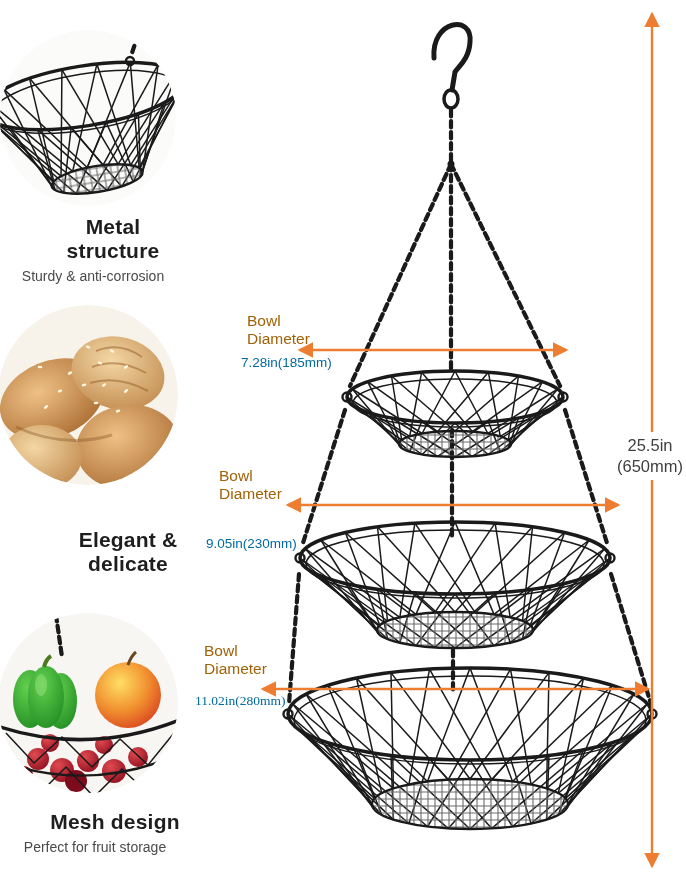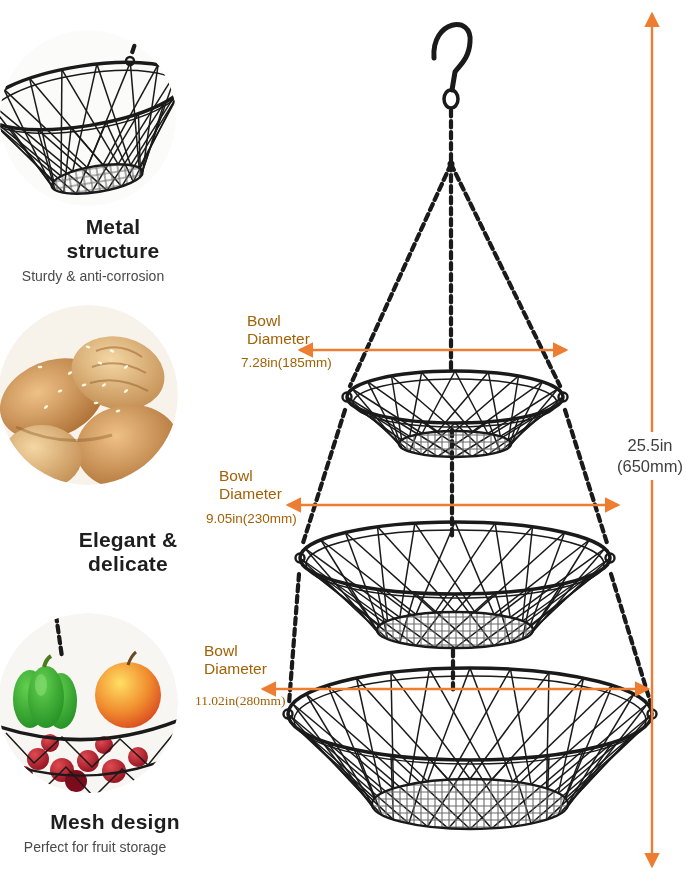--- a/index.html
+++ b/index.html
@@ -14,21 +14,21 @@
   .w2{stroke-width:2.4px;}
   .w3{stroke-width:3.5px;}
   .chain{fill:none;stroke:var(--wire,#1a1a1a);stroke-width:4.2px;stroke-dasharray:6.5 4.5;stroke-linecap:round;}
   .dim{stroke:var(--accent,#ED7D31);stroke-width:2.4px;}
   .ahfill{fill:var(--accent,#ED7D31);}
   
   .feature{position:absolute;text-align:center;color:#1e1e1e;}
   .feature .t{font-size:21px;font-weight:700;letter-spacing:.2px;padding-left:40px;}
   .feature .s{font-size:14px;color:#4a4a4a;margin-top:5px;}
   .bowl-label{position:absolute;font-size:15.5px;color:#a16207;line-height:18px;}
-  .bowl-value{position:absolute;font-size:13.5px;color:#a16207;}
+  .bowl-value{position:absolute;font-size:13.5px;color:#0369a1;}
   .overall{position:absolute;left:610px;top:432px;width:80px;text-align:center;
     font-size:16.5px;color:#3f3f3f;background:#fff;line-height:21px;padding:3px 0;}
 </style>
 </head>
 <body>
 
 <div id="stage">
 
   <svg id="art" width="686" height="879" viewBox="0 0 686 879">
     <defs>
@@ -383,21 +383,21 @@
   <div class="bowl-label" style="left:247px;top:312px;">
     <div>Bowl</div>
     <div>Diameter</div>
   </div>
   <div class="bowl-value" style="left:241px;top:355px;">7.28in(185mm)</div>
 
   <div class="bowl-label" style="left:219px;top:467px;">
     <div>Bowl</div>
     <div>Diameter</div>
   </div>
-  <div class="bowl-value" style="left:206px;top:511px;text-align:center;">9.05in(230mm)</div>
+  <div class="bowl-value" style="left:206px;top:536px;text-align:center;">9.05in(230mm)</div>
 
   <div class="bowl-label" style="left:204px;top:642px;">
     <div>Bowl</div>
     <div>Diameter</div>
   </div>
   <div class="bowl-value" style="left:195px;top:693px;font-family:Liberation Serif, serif;">11.02in(280mm)</div>
 
   <div class="overall">
     <div>25.5in</div>
     <div>(650mm)</div>

